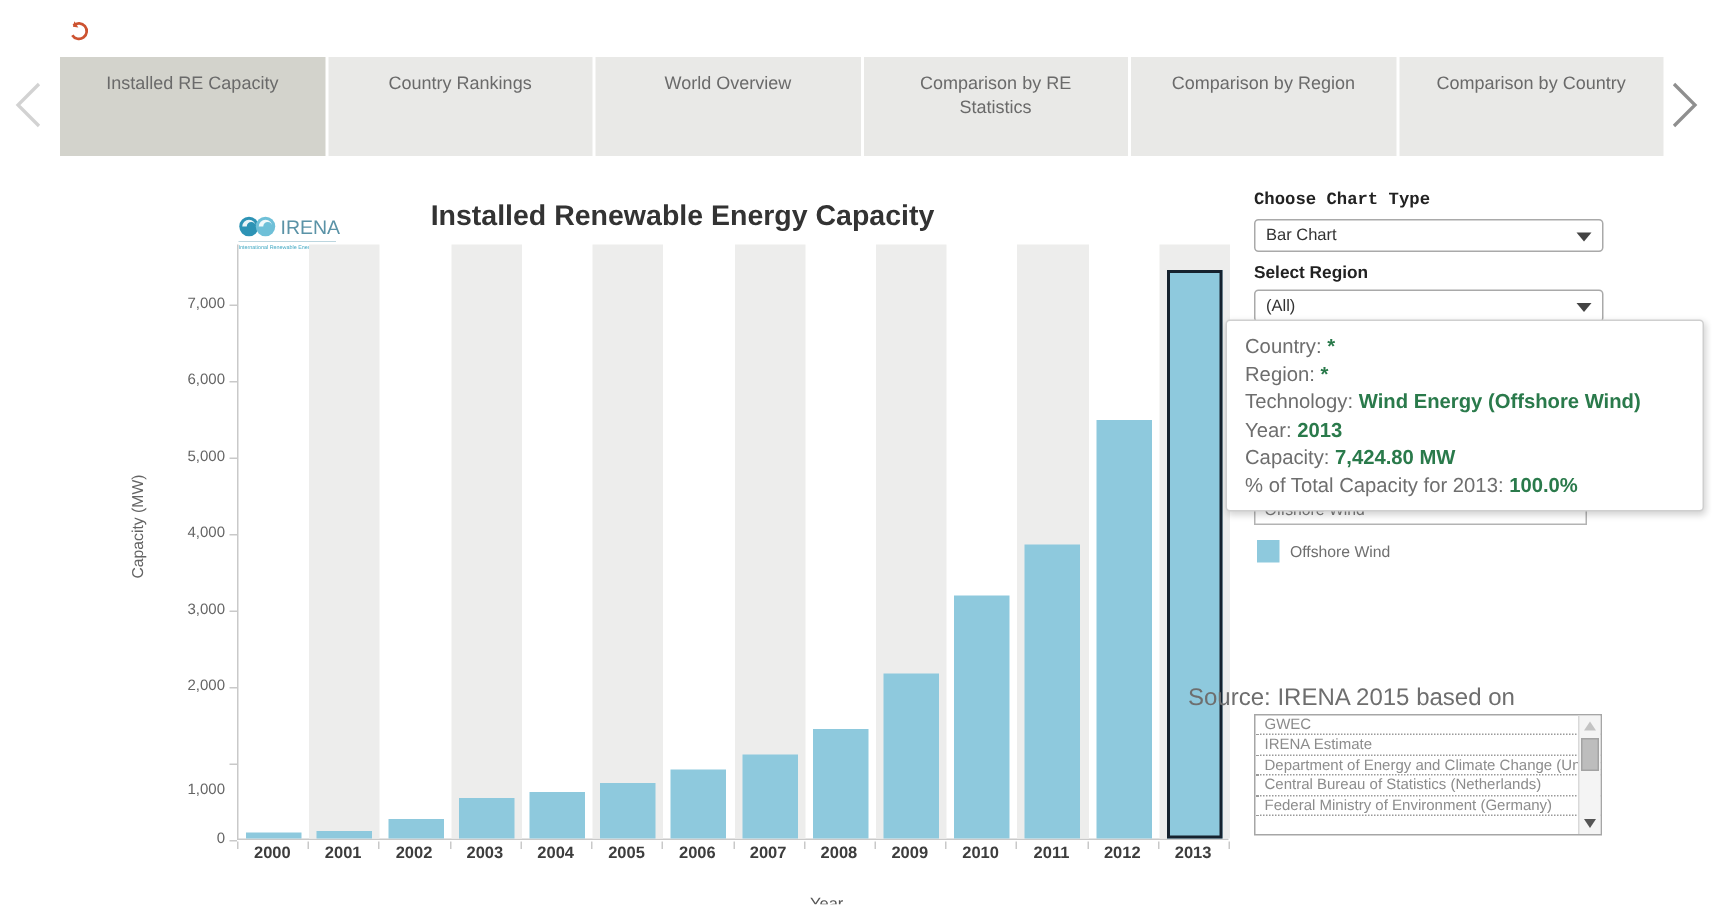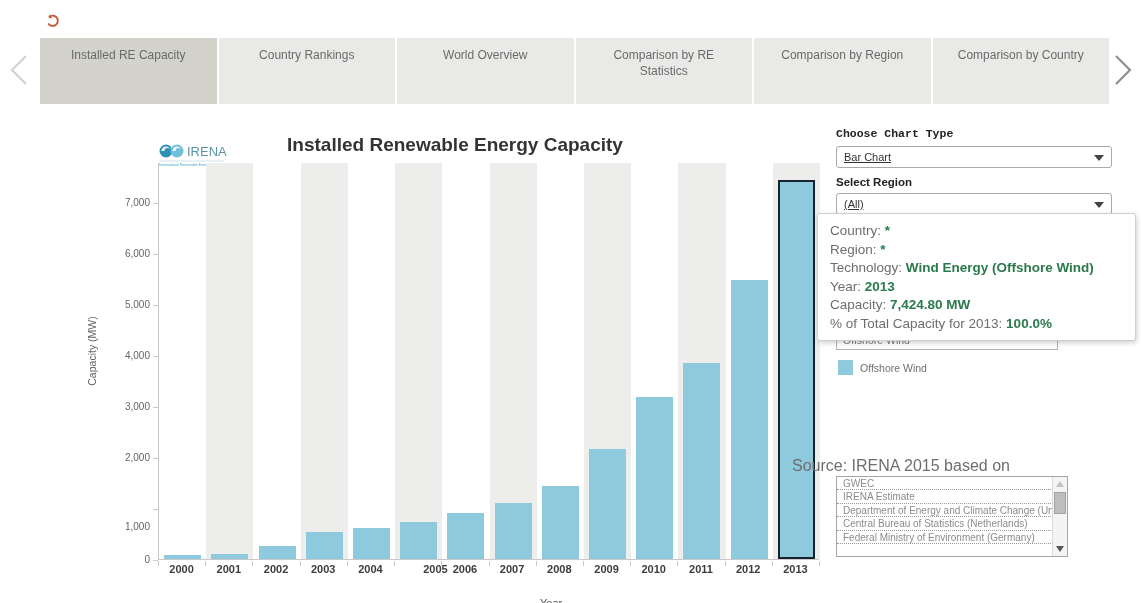--- a/index.html
+++ b/index.html
@@ -36,23 +36,23 @@
             font-size:11px; font-weight:bold; color:#3d3d3d; }
   .y-axis-title { position:absolute; left:62px; top:345px; width:200px; text-align:center;
                   font-size:10.5px; color:#646464; transform:rotate(-90deg);
                   transform-origin:center; translate:-70px 0; }
   .clipped-xtitle { position:absolute; left:540px; top:597px; width:80px; height:6px;
                     overflow:hidden; font-size:11px; color:#555; }
 
   
   .ctl-label { position:absolute; left:836px; width:233px; font-size:11.5px;
                font-weight:bold; color:#222; }
-  .ctl-select { position:absolute; left:836px; width:276px; height:22px; background:#fff;
+  .ctl-select { position:absolute; left:836px; width:233px; height:22px; background:#fff;
                 border:1px solid #a9a9a9; border-radius:3px; font-size:11px; color:#333;
-                line-height:20px; padding:0 20px 0 7px; cursor:pointer;text-decoration:underline; }
+                line-height:20px; padding:0 20px 0 7px; cursor:pointer; }
   .ctl-select .caret { position:absolute; right:7px; top:8px; width:0; height:0;
                        border-left:5px solid transparent; border-right:5px solid transparent;
                        border-top:6px solid #444; }
   .tech-listbox { position:absolute; left:836px; top:302px; width:222px; height:48px;
                   background:#fff; border:1px solid #b3b3b3; }
   .tech-item { position:absolute; left:6px; top:31px; font-size:10.5px; color:#7a7a7a; }
 
   .legend-row { position:absolute; left:838px; top:360px; height:16px; }
   .legend-swatch { position:absolute; left:0; top:0; width:15px; height:15px; }
   .legend-label  { position:absolute; left:22px; top:2px; font-size:10.5px; color:#6f6f6f; white-space:nowrap; }
@@ -161,21 +161,21 @@
     <div class="ytick-dash" style="top: 305.022px;"></div>
     <div class="ytick-label" style="left: 106px; top: 248.027px;">6,000</div>
     <div class="ytick-dash" style="top: 254.027px;"></div>
     <div class="ytick-label" style="left: 106px; top: 197.031px;">7,000</div>
     <div class="ytick-dash" style="top: 203.031px;"></div>
     <div class="xlabel" style="left: 151.607px;">2000</div>
     <div class="xlabel" style="left: 198.821px;">2001</div>
     <div class="xlabel" style="left: 246.036px;">2002</div>
     <div class="xlabel" style="left: 293.25px;">2003</div>
     <div class="xlabel" style="left: 340.464px;">2004</div>
-    <div class="xlabel" style="left: 387.679px; text-align: right;">2005</div>
+    <div class="xlabel" style="left: 387.679px;">2005</div>
     <div class="xlabel" style="left: 434.893px;">2006</div>
     <div class="xlabel" style="left: 482.107px;">2007</div>
     <div class="xlabel" style="left: 529.321px;">2008</div>
     <div class="xlabel" style="left: 576.536px;">2009</div>
     <div class="xlabel" style="left: 623.75px;">2010</div>
     <div class="xlabel" style="left: 670.964px;">2011</div>
     <div class="xlabel" style="left: 718.179px;">2012</div>
     <div class="xlabel" style="left: 765.393px;">2013</div>
     <div class="xtick-dash" style="left: 158px;"></div>
     <div class="xtick-dash" style="left: 205.214px;"></div>

